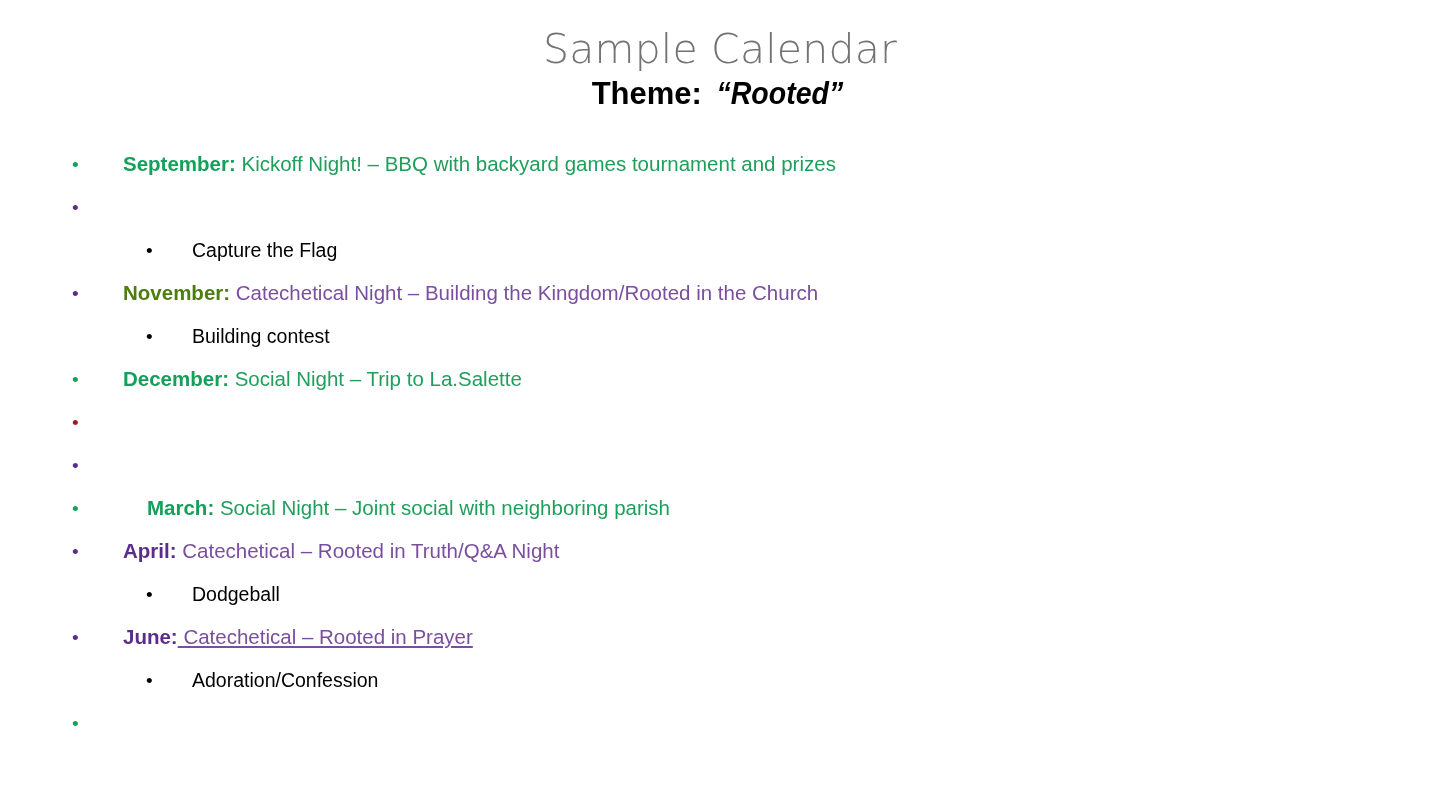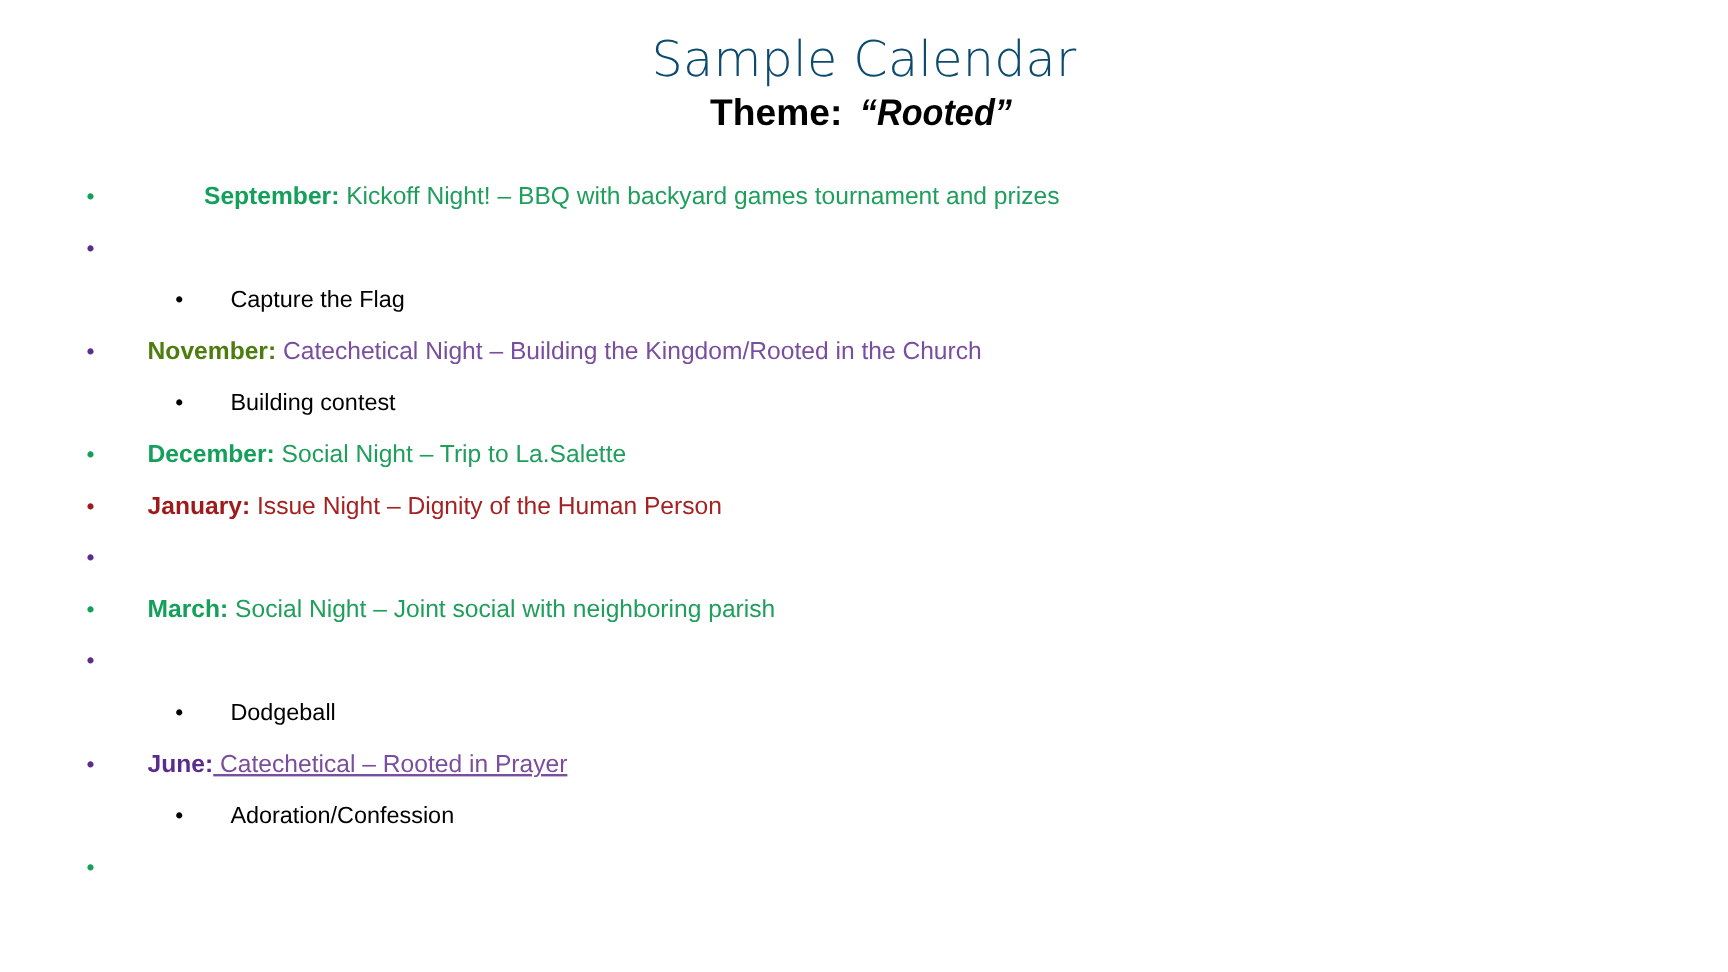--- a/index.html
+++ b/index.html
@@ -28,21 +28,21 @@
     left: 0;
     top: 24px;
     width: 1440px;
     text-align: center;
   }
   .slide-title {
     font-family: "DejaVu Sans", sans-serif;
     font-weight: 300;
     font-size: 41px;
     line-height: 50px;
-    color: #0c4a6e;
+    color: #737373;
     letter-spacing: 0.2px;
   }
   .slide-subtitle {
     margin-top: 4px;
     font-family: "Liberation Sans", sans-serif;
     font-size: 31px;
     line-height: 32px;
     color: #000000;
     font-weight: bold;
   }
@@ -105,21 +105,21 @@
   <div class="title-block">
     <div class="slide-title">Sample Calendar</div>
     <div class="slide-subtitle">
       <span class="subtitle-theme-label">Theme:</span><span>&nbsp;</span><span class="subtitle-theme-value">“Rooted”</span>
     </div>
   </div>
 
   <div class="content" id="bullet-list">
       <div class="row lvl1">
         <span class="bullet" style="color: rgb(20, 160, 90);">•</span>
-        <span class="rowtext"><span class="month" style="color: rgb(20, 160, 90); margin-left: 47px;">September:</span><span style="color: rgb(31, 158, 92);"> Kickoff Night! – BBQ with backyard games tournament and prizes</span></span>
+        <span class="rowtext"><span class="month" style="color: rgb(20, 160, 90);">September:</span><span style="color: rgb(31, 158, 92);"> Kickoff Night! – BBQ with backyard games tournament and prizes</span></span>
       </div>
       <div class="row lvl1">
         <span class="bullet" style="color: rgb(90, 45, 140);">•</span>
       </div>
       <div class="row lvl2">
         <span class="bullet" style="color: rgb(0, 0, 0);">•</span>
         <span class="rowtext"><span style="color: rgb(0, 0, 0);">Capture the Flag</span></span>
       </div>
       <div class="row lvl1">
         <span class="bullet" style="color: rgb(90, 45, 140);">•</span>
@@ -128,31 +128,31 @@
       <div class="row lvl2">
         <span class="bullet" style="color: rgb(0, 0, 0);">•</span>
         <span class="rowtext"><span style="color: rgb(0, 0, 0);">Building contest</span></span>
       </div>
       <div class="row lvl1">
         <span class="bullet" style="color: rgb(20, 160, 90);">•</span>
         <span class="rowtext"><span class="month" style="color: rgb(20, 160, 90);">December:</span><span style="color: rgb(31, 158, 92);"> Social Night – Trip to La.Salette</span></span>
       </div>
       <div class="row lvl1">
         <span class="bullet" style="color: rgb(158, 27, 27);">•</span>
-        <span class="rowtext"><span class="month" style="color: rgb(158, 27, 27);">January:</span><span style="color: rgb(165, 34, 34);"> Issue Night – Dignity of the Human Person</span></span>
       </div>
       <div class="row lvl1">
         <span class="bullet" style="color: rgb(90, 45, 140);">•</span>
       </div>
       <div class="row lvl1">
         <span class="bullet" style="color: rgb(20, 160, 90);">•</span>
-        <span class="rowtext"><span class="month" style="color: rgb(20, 160, 90);">March:</span><span style="color: rgb(31, 158, 92);"> Social Night – Joint social with neighboring parish</span></span>
+        <span class="rowtext"><span class="month" style="color: rgb(20, 160, 90); margin-left: 24px;">March:</span><span style="color: rgb(31, 158, 92);"> Social Night – Joint social with neighboring parish</span></span>
       </div>
       <div class="row lvl1">
         <span class="bullet" style="color: rgb(90, 45, 140);">•</span>
+        <span class="rowtext"><span class="month" style="color: rgb(90, 45, 140);">April:</span><span style="color: rgb(122, 78, 158);"> Catechetical – Rooted in Truth/Q&amp;A Night</span></span>
       </div>
       <div class="row lvl2">
         <span class="bullet" style="color: rgb(0, 0, 0);">•</span>
         <span class="rowtext"><span style="color: rgb(0, 0, 0);">Dodgeball</span></span>
       </div>
       <div class="row lvl1">
         <span class="bullet" style="color: rgb(90, 45, 140);">•</span>
         <span class="rowtext"><span class="month" style="color: rgb(90, 45, 140);">June:</span><span style="color: rgb(122, 78, 158); text-decoration: underline;"> Catechetical – Rooted in Prayer</span></span>
       </div>
       <div class="row lvl2">

